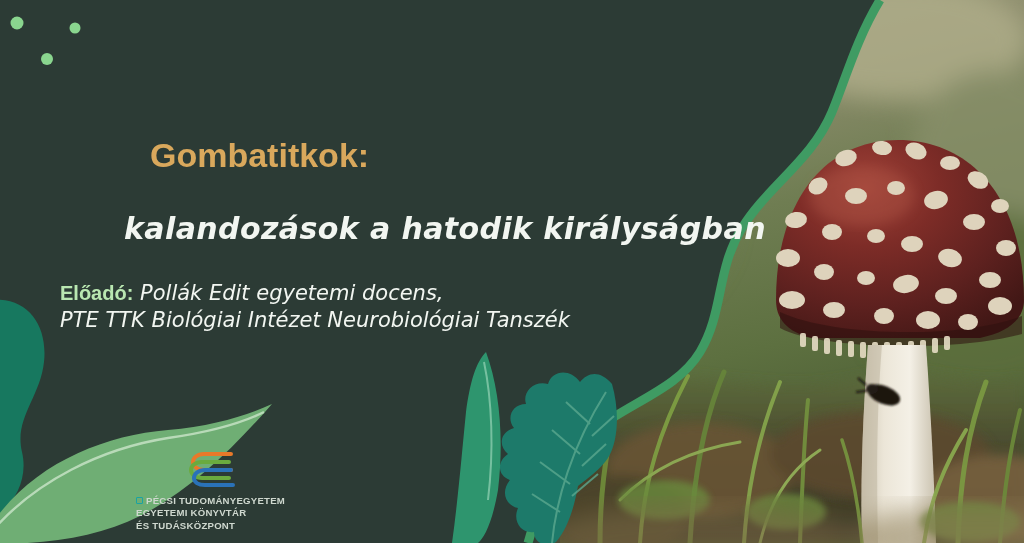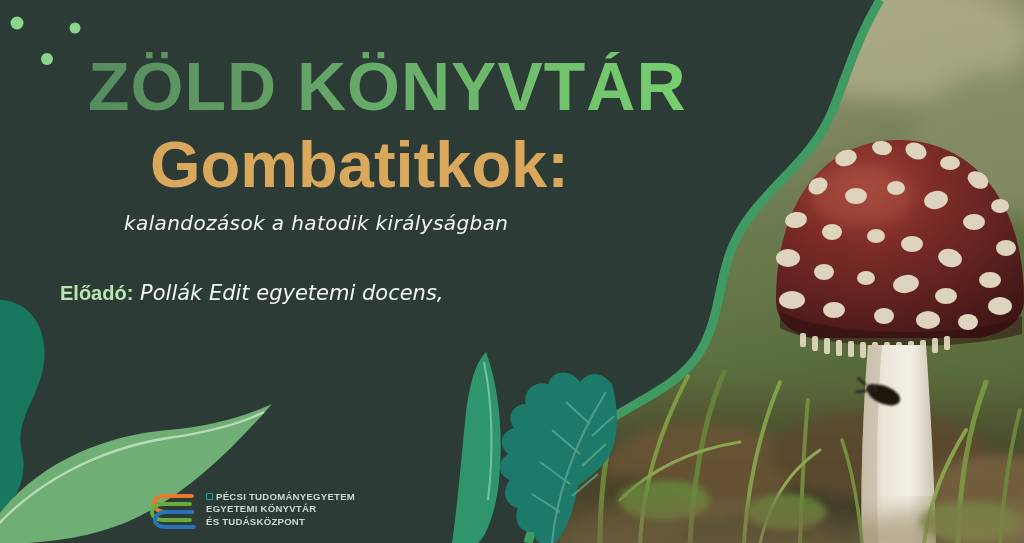--- a/index.html
+++ b/index.html
@@ -48,37 +48,37 @@
     white-space:nowrap;
     background:linear-gradient(90deg,#558c5e 0%,#5f9a63 22%,#67ab69 48%,#6fbd6c 72%,#77cf70 100%);
     -webkit-background-clip:text;
     background-clip:text;
     color:transparent;
     -webkit-text-fill-color:transparent;
   }
 
   .subtitle {
     position:absolute;
-    left:150px; top:132px;
-    font-size:65px;
+    left:150px; top:138px;
+    font-size:34px;
     font-weight:bold;
     color:#d9a85c;
     letter-spacing:0px;
     line-height:1;
     white-space:nowrap;
   }
 
   .tagline {
     position:absolute;
     left:124px; top:211px;
-    font-size:20px;
+    font-size:30px;
     font-style:italic;
     color:#f2f6f1;
     font-family:"DejaVu Sans", sans-serif;
-    font-weight:400;
+    font-weight:700;
     letter-spacing:0.4px;
     white-space:nowrap;
   }
 
   .speaker-block {
     position:absolute;
     left:60px; top:280px;
     width:520px;
     text-align:left;
     font-family:"DejaVu Sans", sans-serif;
@@ -118,25 +118,26 @@
     display:block;
     font-size:21px;
     font-style:italic;
     font-family:"DejaVu Sans", sans-serif;
     margin-top:1px;
   }
 
   
   .logo {
     position:absolute;
-    left:144px; bottom:12px;
+    left:136px; bottom:12px;
     display:flex;
     align-items:center;
     gap:6px;
     z-index:7;
+    flex-direction:column;
   }
   .logo-mark { width:56px; height:44px; flex:0 0 auto; }
   .logo-text {
     display:flex; flex-direction:column;
     justify-content:center;
     gap:1px;
   }
   .logo-line {
     font-size:9.6px;
     font-weight:bold;
@@ -370,29 +371,29 @@
       </g>
 
       <path d="M486,352 C500,390 504,440 498,490 C492,524 484,538 478,543
                L452,543 C458,500 462,452 466,412 C470,382 476,362 486,352 Z" fill="#2f9d73" opacity=".92"></path>
       <path d="M484,362 C492,400 494,450 488,500" fill="none" stroke="#96d3b5" stroke-width="2" opacity=".7"></path>
     </svg>
   </div>
 
   <div class="content">
 
-    <div class="title">ZÖLD KÖNYVTÁR</div>
 
     <div class="subtitle">Gombatitkok:</div>
 
     <div class="tagline">kalandozások a hatodik királyságban</div>
 
     <div class="speaker-block">
       <span class="speaker-label">Előadó:</span>
       <span class="speaker-name">Pollák Edit egyetemi docens,</span>
+      <span class="speaker-dept">PTE TTK Biológiai Intézet Neurobiológiai Tanszék</span>
     </div>
 
 
   </div>
 
   <div class="logo">
     <div class="logo-mark">
       <svg viewBox="0 0 112 88" xmlns="http://www.w3.org/2000/svg">
         <g fill="none" stroke-width="8" stroke-linecap="round" stroke-linejoin="round">
 

